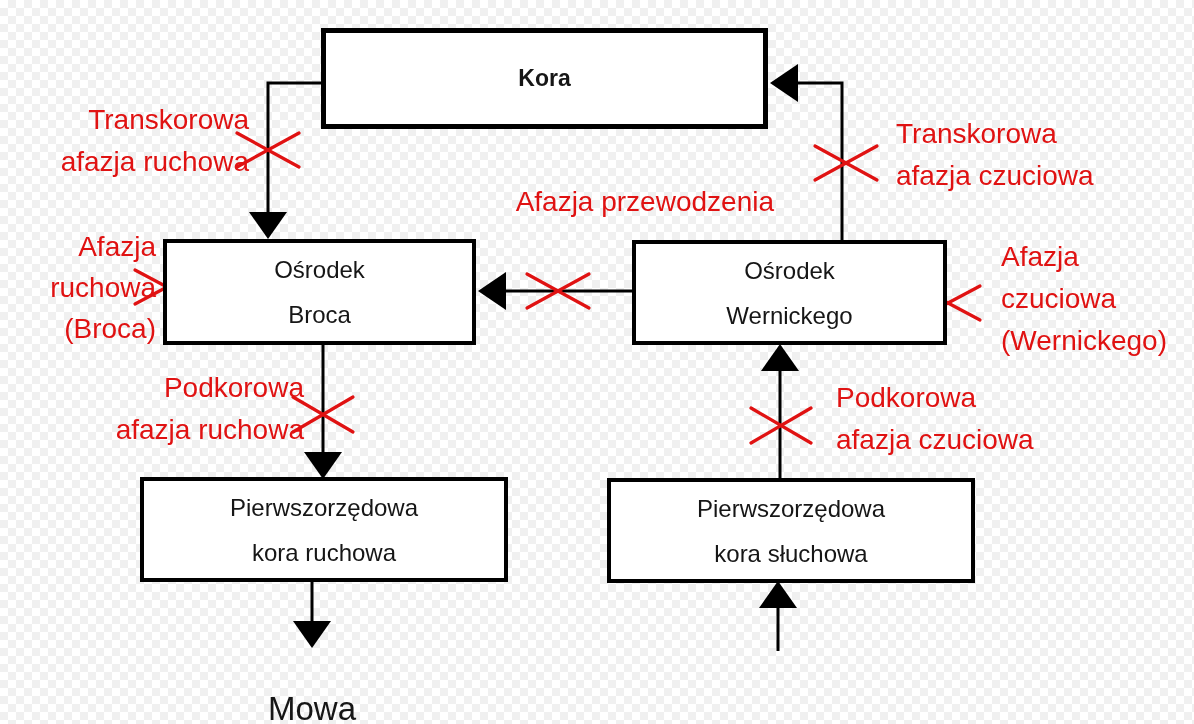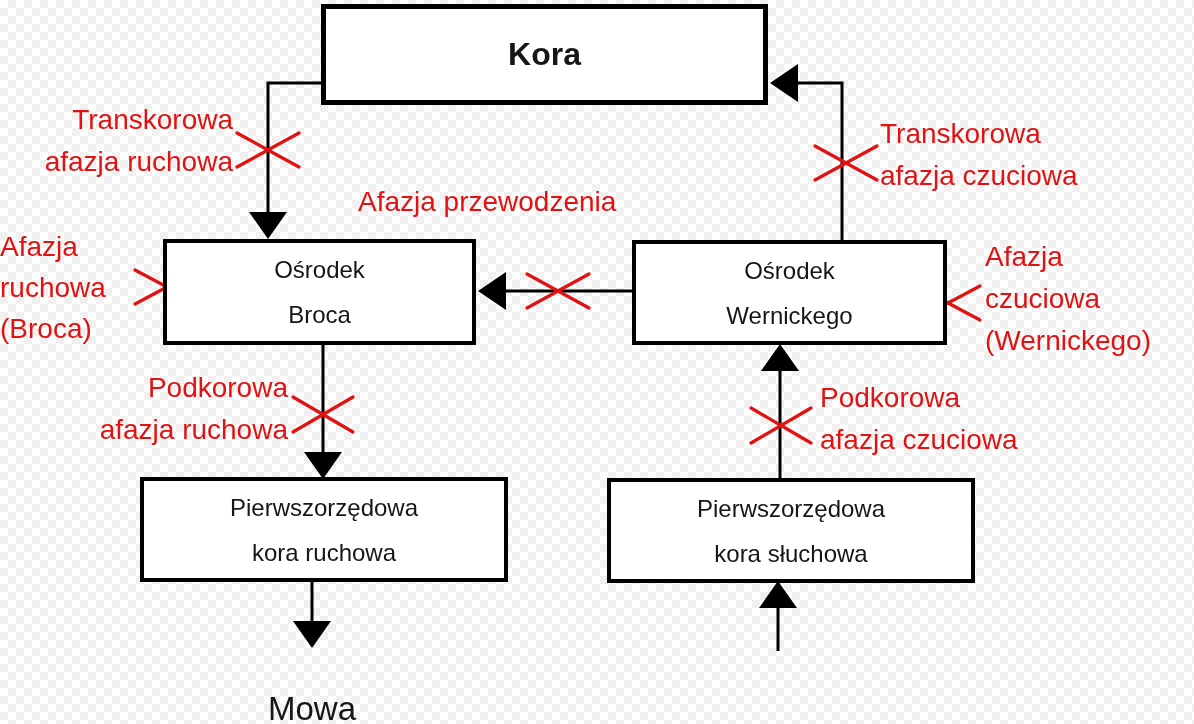--- a/index.html
+++ b/index.html
@@ -13,30 +13,31 @@
     background-size:16px 16px;
     background-position:0 0,8px 8px;
   }
   #wires{position:absolute;left:0;top:0;width:1194px;height:724px;}
   .node{
     position:absolute;box-sizing:border-box;background:#ffffff;
     border:4px solid #000;display:flex;align-items:center;justify-content:center;
     text-align:center;white-space:pre-line;color:#161616;
     font-size:24px;line-height:45px;
   }
-  .node-kora{border-width:5px;font-weight:bold;font-size:32px;}
+  .node-kora{border-width:5px;font-weight:bold;font-size:23px;margin-top:24px;}
   .lesion{
     position:absolute;color:#e01212;font-size:28px;line-height:42px;
     white-space:pre-line;
+    padding-left:16px;
   }
   .terminal{
     position:absolute;color:#161616;font-size:33px;line-height:42px;
     text-align:center;white-space:pre-line;
   }
-  .al{text-align:left;} .ar{text-align:right;} .ac{text-align:left;}
+  .al{text-align:left;} .ar{text-align:right;} .ac{text-align:right;}
 </style>
 </head>
 <body>
 
 <div id="stage">
 
   <svg id="wires" viewBox="0 0 1194 724" xmlns="http://www.w3.org/2000/svg">
 
     <g>
       <path d="M322,83 L268,83 L268,216" fill="none" stroke="#000" stroke-width="3"></path>

